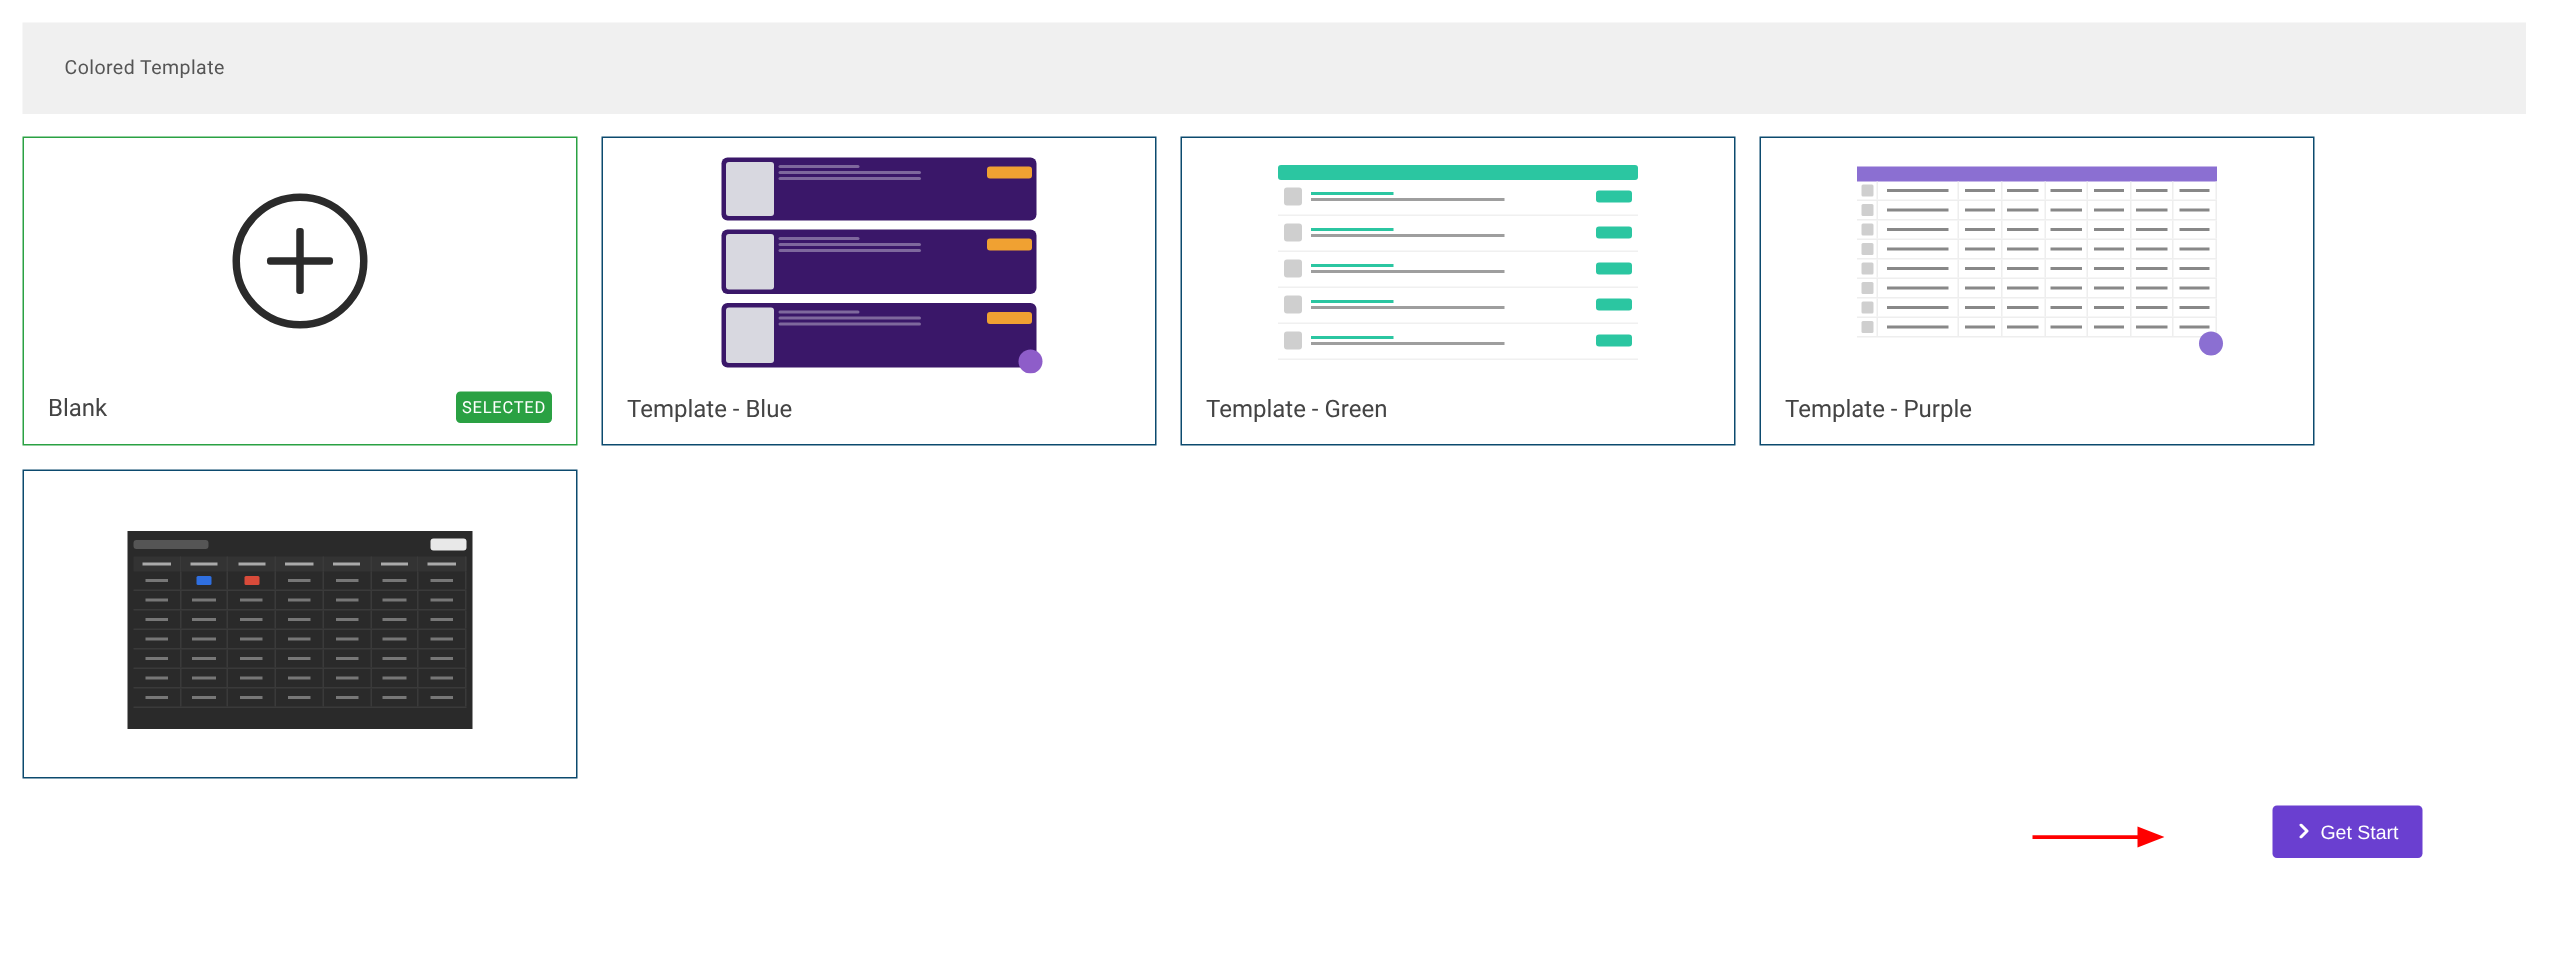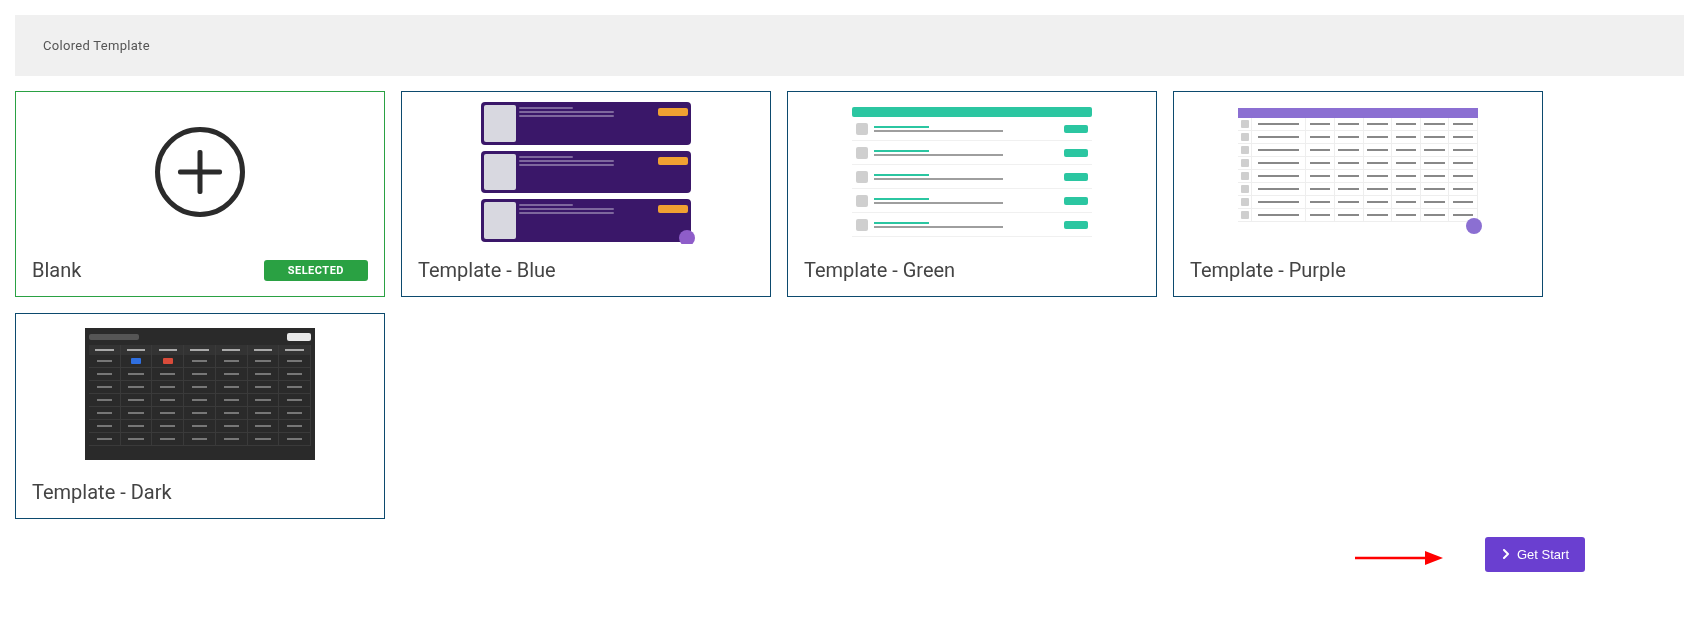--- a/index.html
+++ b/index.html
@@ -43,30 +43,30 @@
     overflow: hidden;
     padding: 8px 0 0 0;
   }
   .template-footer {
     padding: 14px 16px;
     display: flex;
     align-items: center;
     justify-content: space-between;
   }
   .template-label {
-    font-size: 20px;
+    font-size: 16px;
     color: #444;
   }
   .selected-badge {
     background: #2aa143;
     color: #fff;
     font-size: 11px;
-    font-weight: 700;
+    font-weight: 400;
     letter-spacing: 0.5px;
-    padding: 4px 24px;
+    padding: 4px 4px;
     border-radius: 3px;
   }
 
   
   .plus-circle {
     width: 90px;
     height: 90px;
     border: 5px solid #2b2b2b;
     border-radius: 50%;
     position: relative;
@@ -258,21 +258,21 @@
   }
   .preview-dark .row .c .t {height:2px;width:50%;background:#777;}
   .preview-dark .row .badge-b { width:10px; height:6px; background:#2f6fe0; border-radius:1px;}
   .preview-dark .row .badge-r { width:10px; height:6px; background:#d94b3a; border-radius:1px;}
 
   
   .page-footer {
     display: flex;
     justify-content: flex-end;
     align-items: center;
-    padding: 18px 114px 24px 0;
+    padding: 18px 84px 24px 0;
     position: relative;
   }
   .get-start-btn {
     background: #6a3fd0;
     color: #fff;
     border: none;
     padding: 10px 16px;
     font-size: 13px;
     border-radius: 3px;
     display: inline-flex;
@@ -803,23 +803,20 @@
               <div class="t"></div>
             </div>
             <div class="c">
               <div class="t"></div>
             </div>
             <div class="c">
               <div class="t"></div>
             </div>
           </div>
       </div>
-    </div>
-    <div class="template-footer">
-      <span class="template-label">Template - Dark</span>
     </div>
   </div>
 
 </div>
 
 <div class="page-footer">
   <svg class="arrow-annotation" width="90" height="20" viewBox="0 0 90 20">
     <line x1="2" y1="10" x2="76" y2="10" stroke="#ff0000" stroke-width="2.5"></line>
     <polygon points="90,10 72,3 72,17" fill="#ff0000"></polygon>
   </svg>

